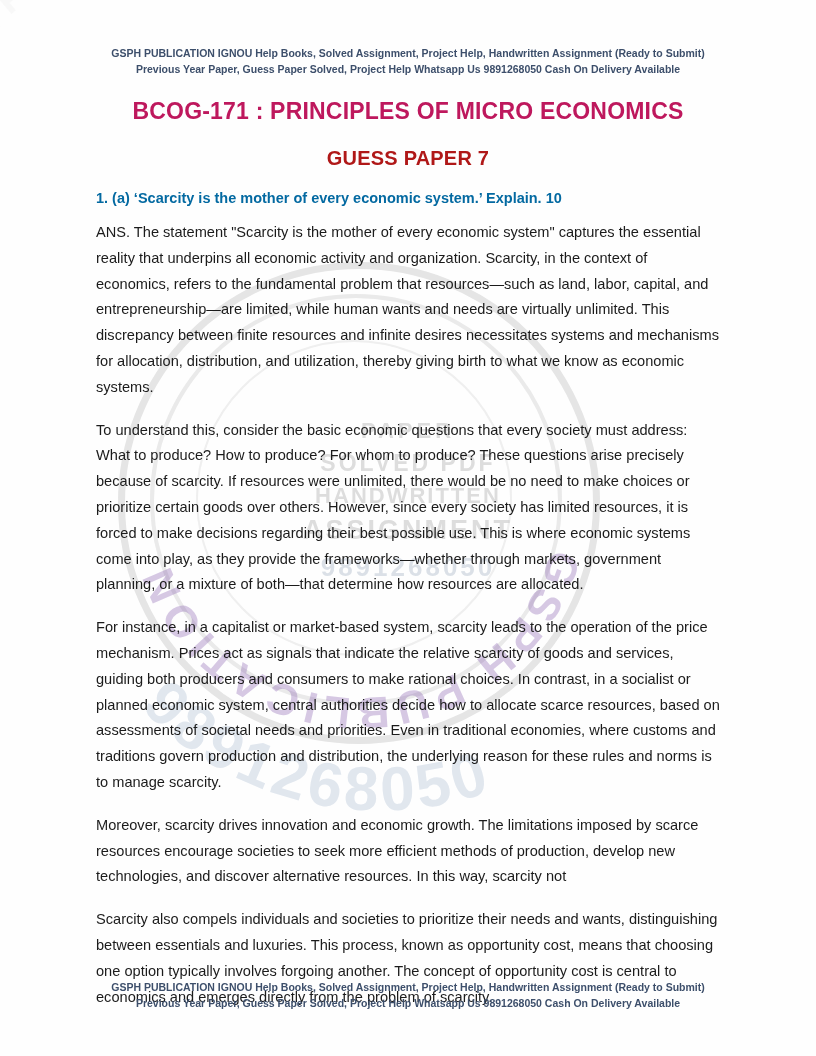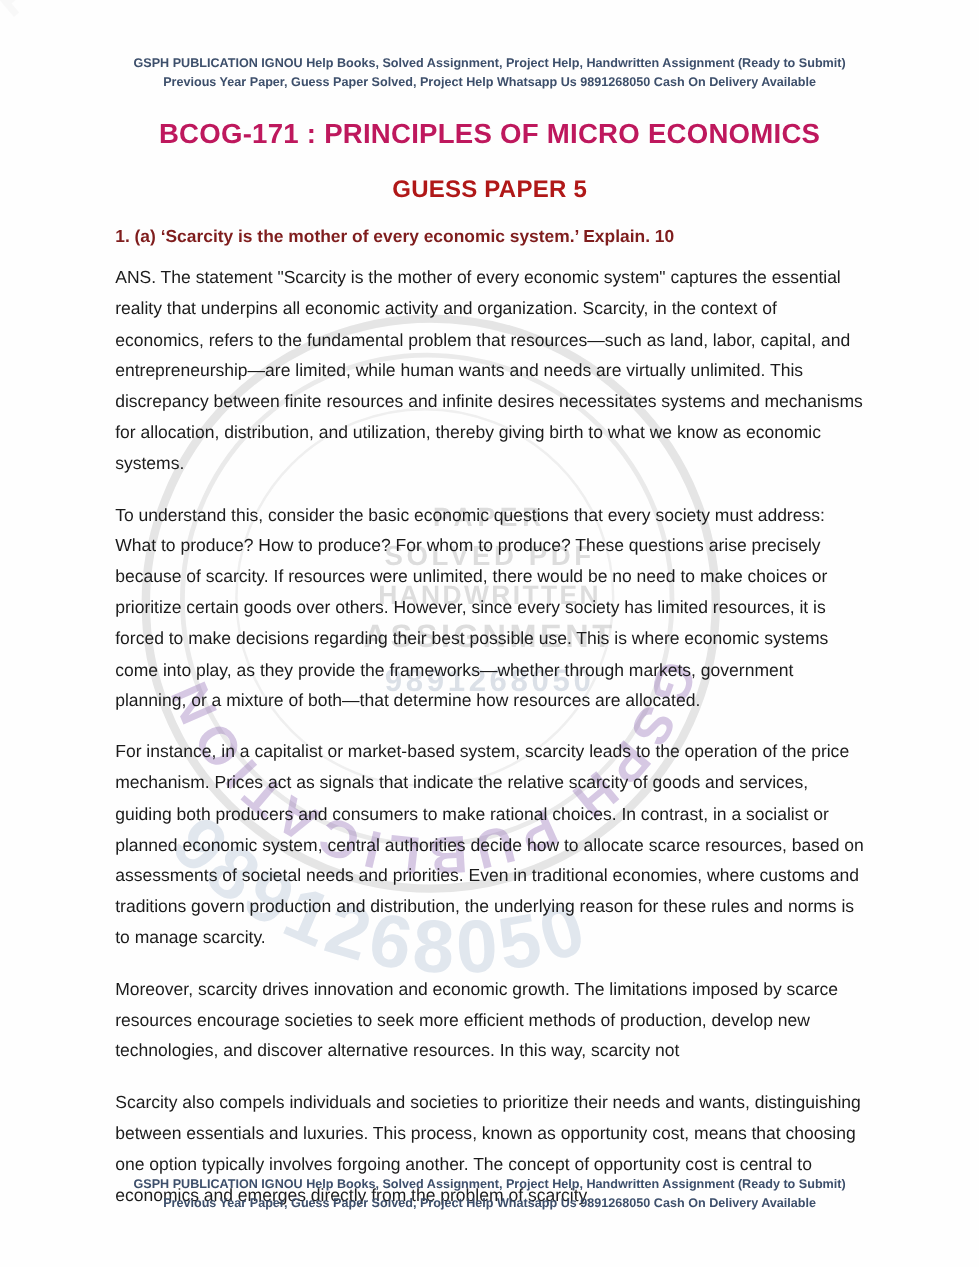--- a/index.html
+++ b/index.html
@@ -186,21 +186,21 @@
     font-size: 20px;
     font-weight: bold;
     letter-spacing: 0.2px;
   }
 
   .question {
     position: absolute;
     left: 96px;
     right: 96px;
     top: 190px;
-    color: #7f1d1d;
+    color: #0369a1;
     font-size: 14.5px;
     font-weight: bold;
   }
 
   .body-block {
     position: absolute;
     left: 96px;
     top: 220px;
     width: 624px;
   }
@@ -260,21 +260,21 @@
   </div>
 
   <div class="content">
 
     <div class="runhead">
       <div>GSPH PUBLICATION IGNOU Help Books, Solved Assignment, Project Help, Handwritten Assignment (Ready to Submit)</div>
       <div>Previous Year Paper, Guess Paper Solved, Project Help Whatsapp Us 9891268050 Cash On Delivery Available</div>
     </div>
 
     <div class="doc-title">BCOG-171 : PRINCIPLES OF MICRO ECONOMICS</div>
-    <div class="doc-subtitle">GUESS PAPER 5</div>
+    <div class="doc-subtitle">GUESS PAPER 7</div>
 
     <div class="question">1. (a) ‘Scarcity is the mother of every economic system.’ Explain. 10</div>
 
     <div class="body-block">
       <p class="para">ANS. The statement "Scarcity is the mother of every economic system" captures the essential reality that underpins all economic activity and organization. Scarcity, in the context of economics, refers to the fundamental problem that resources—such as land, labor, capital, and entrepreneurship—are limited, while human wants and needs are virtually unlimited. This discrepancy between finite resources and infinite desires necessitates systems and mechanisms for allocation, distribution, and utilization, thereby giving birth to what we know as economic systems.</p>
       <p class="para">To understand this, consider the basic economic questions that every society must address: What to produce? How to produce? For whom to produce? These questions arise precisely because of scarcity. If resources were unlimited, there would be no need to make choices or prioritize certain goods over others. However, since every society has limited resources, it is forced to make decisions regarding their best possible use. This is where economic systems come into play, as they provide the frameworks—whether through markets, government planning, or a mixture of both—that determine how resources are allocated.</p>
       <p class="para">For instance, in a capitalist or market-based system, scarcity leads to the operation of the price mechanism. Prices act as signals that indicate the relative scarcity of goods and services, guiding both producers and consumers to make rational choices. In contrast, in a socialist or planned economic system, central authorities decide how to allocate scarce resources, based on assessments of societal needs and priorities. Even in traditional economies, where customs and traditions govern production and distribution, the underlying reason for these rules and norms is to manage scarcity.</p>
       <p class="para">Moreover, scarcity drives innovation and economic growth. The limitations imposed by scarce resources encourage societies to seek more efficient methods of production, develop new technologies, and discover alternative resources. In this way, scarcity not</p>
       <p class="para">Scarcity also compels individuals and societies to prioritize their needs and wants, distinguishing between essentials and luxuries. This process, known as opportunity cost, means that choosing one option typically involves forgoing another. The concept of opportunity cost is central to economics and emerges directly from the problem of scarcity.</p>
     </div>

